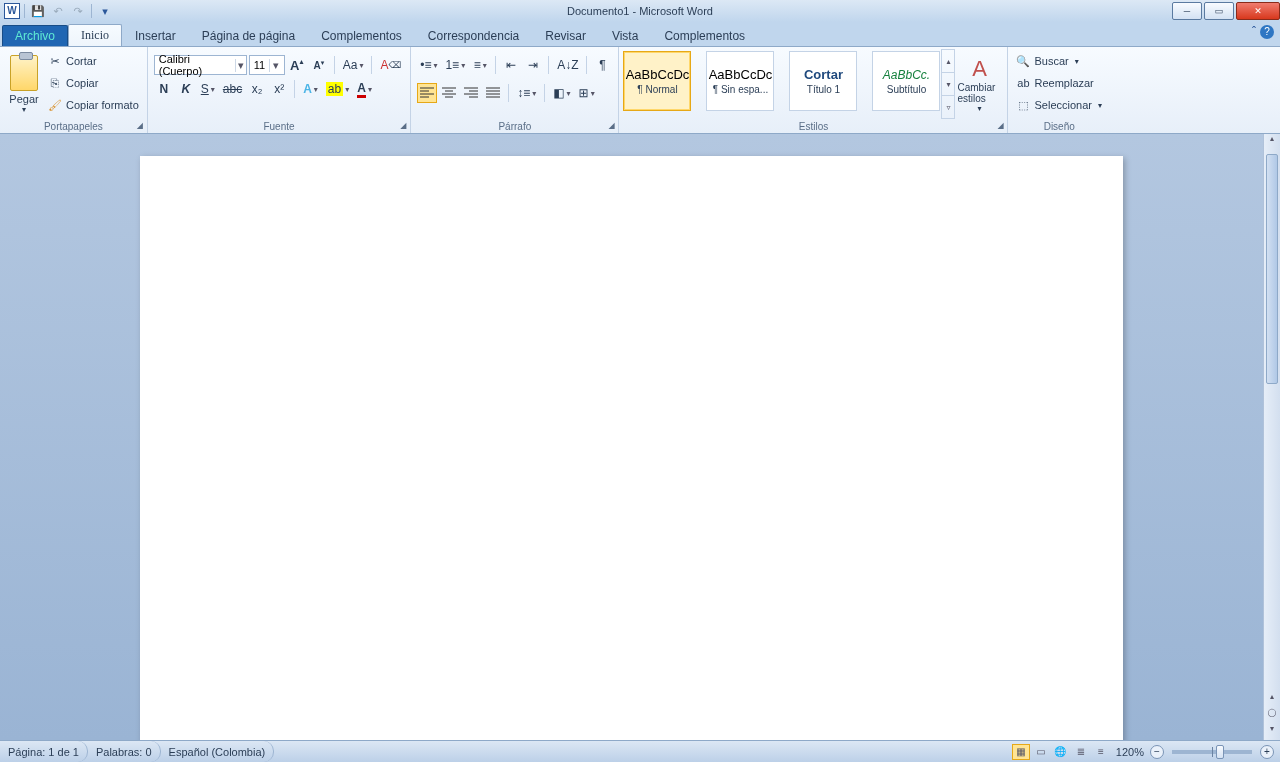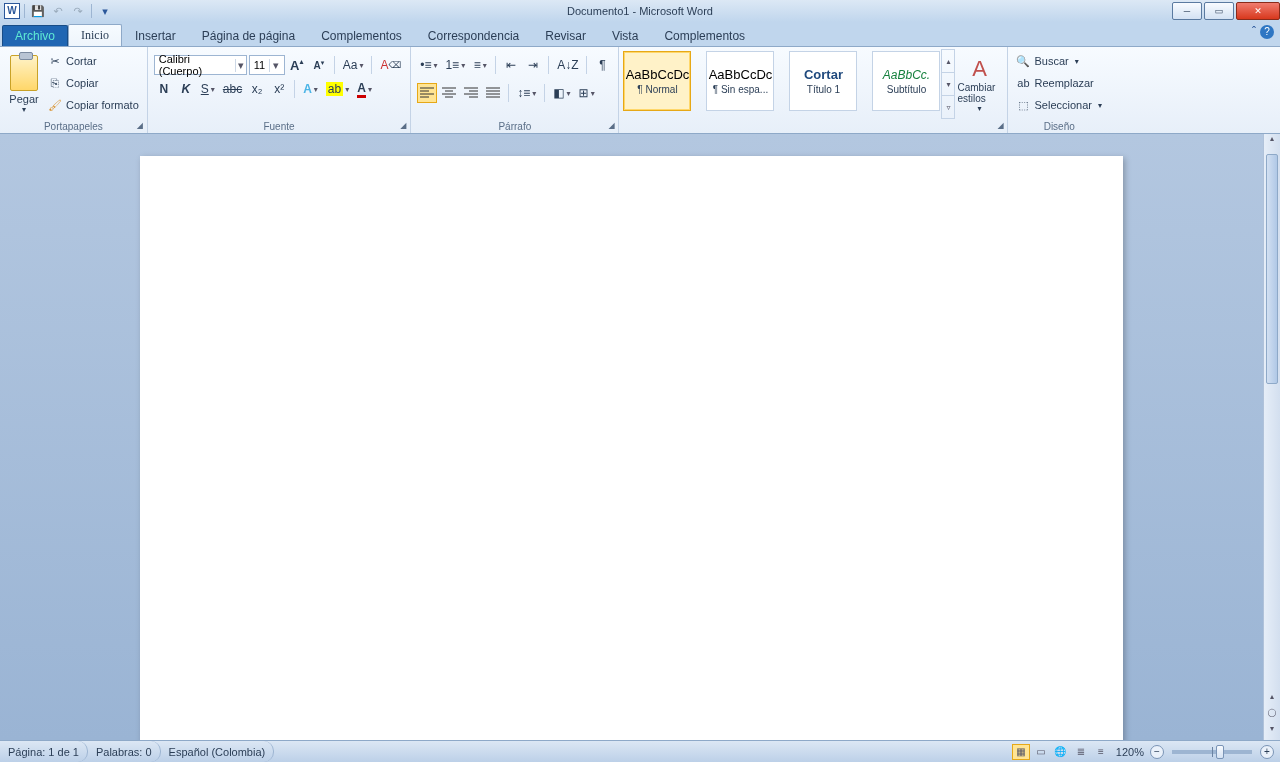--- a/index.html
+++ b/index.html
@@ -331,20 +331,21 @@
     <div class="gallery-scroll">
       <div>▴</div>
       <div>▾</div>
       <div>▿</div>
     </div>
     <div class="change-styles">
       <span class="ico">A</span>
       <span>Cambiar estilos</span>
       <span style="font-size:8px">▾</span>
     </div>
+    <div class="group-label">Estilos</div>
     <div class="dialog-launcher">◢</div>
   </div>
 
   <div class="group editing" style="border-right:none;">
     <div class="col">
       <div class="small-cmd">
           <span class="ico">🔍</span>
           <span>Buscar</span>
           <span class="dd" style="font-size:8px;margin-left:2px;">▾</span>
         </div>

